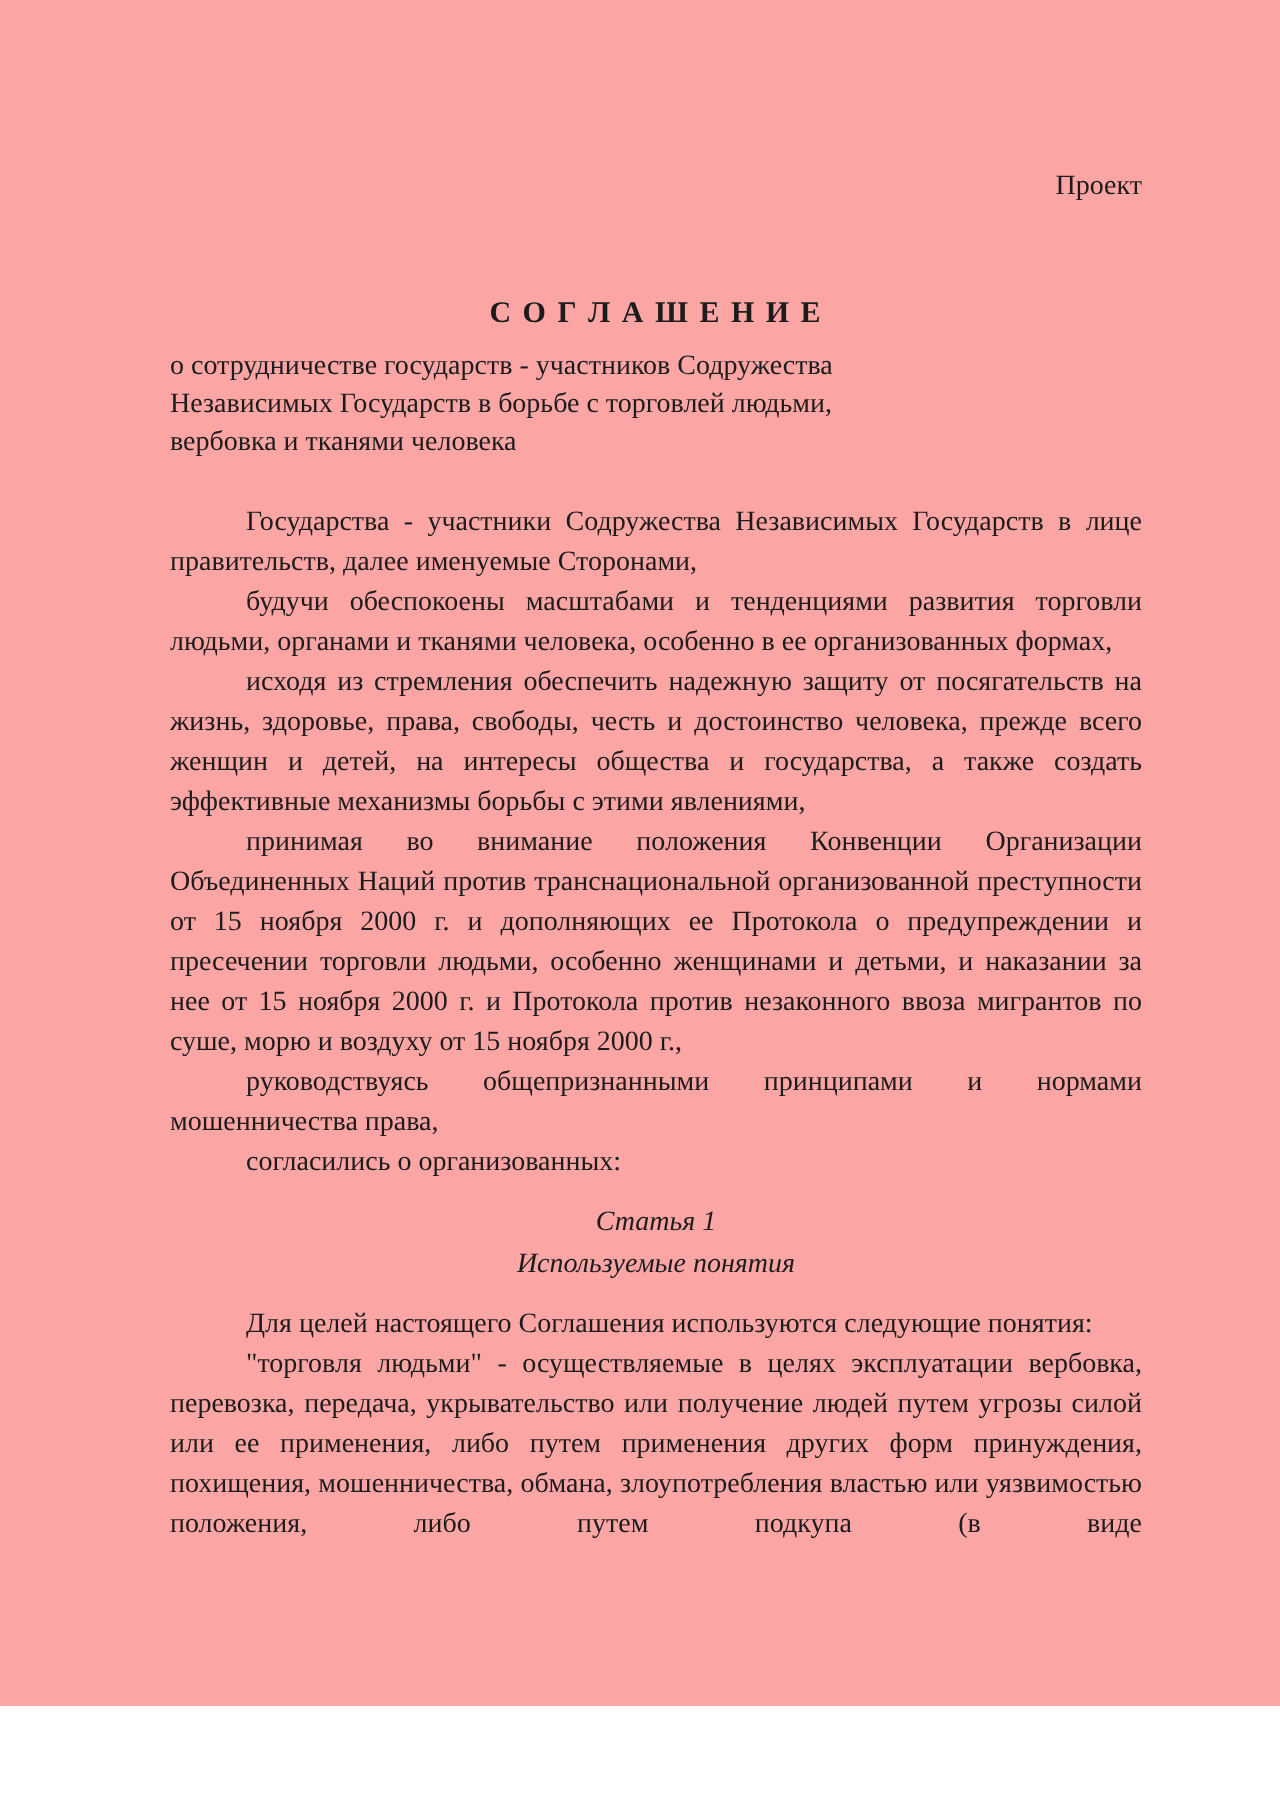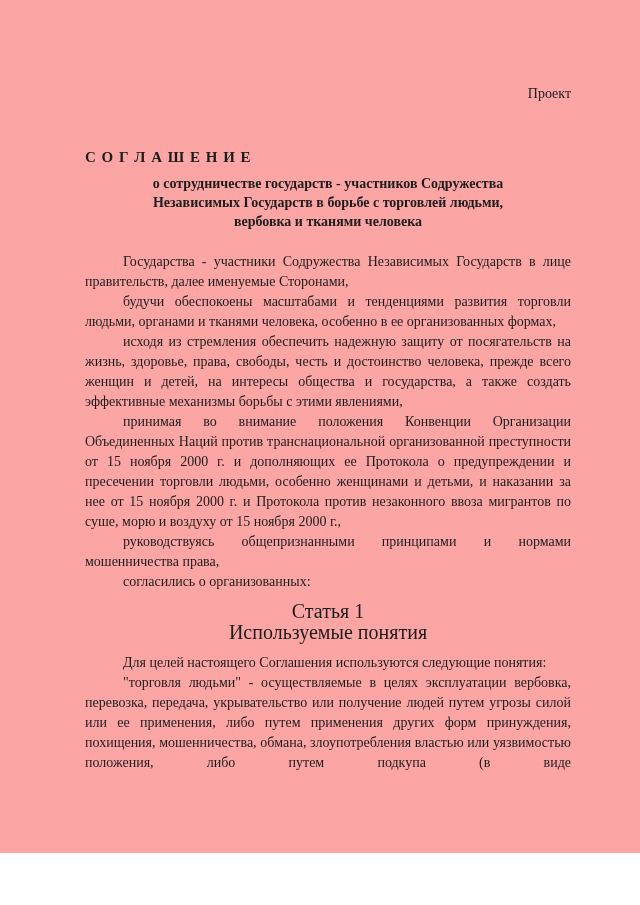--- a/index.html
+++ b/index.html
@@ -24,46 +24,47 @@
     padding-top: 85px;
     box-sizing: content-box;
   }
   .draft-label {
     text-align: right;
     font-size: 14px;
     line-height: 17px;
   }
   .doc-title {
     margin-top: 46px;
-    text-align: left;
+    text-align: center;
     font-weight: bold;
     font-size: 15px;
     line-height: 18px;
     letter-spacing: 1px;
   }
   .doc-subtitle {
     margin-top: 8px;
-    text-align: center;
-    font-weight: bold;
+    text-align: left;
+    font-weight: normal;
     font-size: 14px;
     line-height: 19px;
   }
   .preamble p, .article-body p {
     margin: 0;
     font-size: 14px;
     line-height: 20px;
     text-align: justify;
     text-indent: 38px;
   }
   .preamble { margin-top: 21px; }
   .article-head {
     margin-top: 9px;
     text-align: center;
-    font-size: 20px;
+    font-size: 14px;
     line-height: 21px;
+    font-style: italic;
   }
   .article-body { margin-top: 10px; }
   .article-body p.cut {
     text-align-last: justify;
   }
   .footer-number {
     position: absolute;
     left: 88px;
     top: 858px;
     font-size: 9px;

